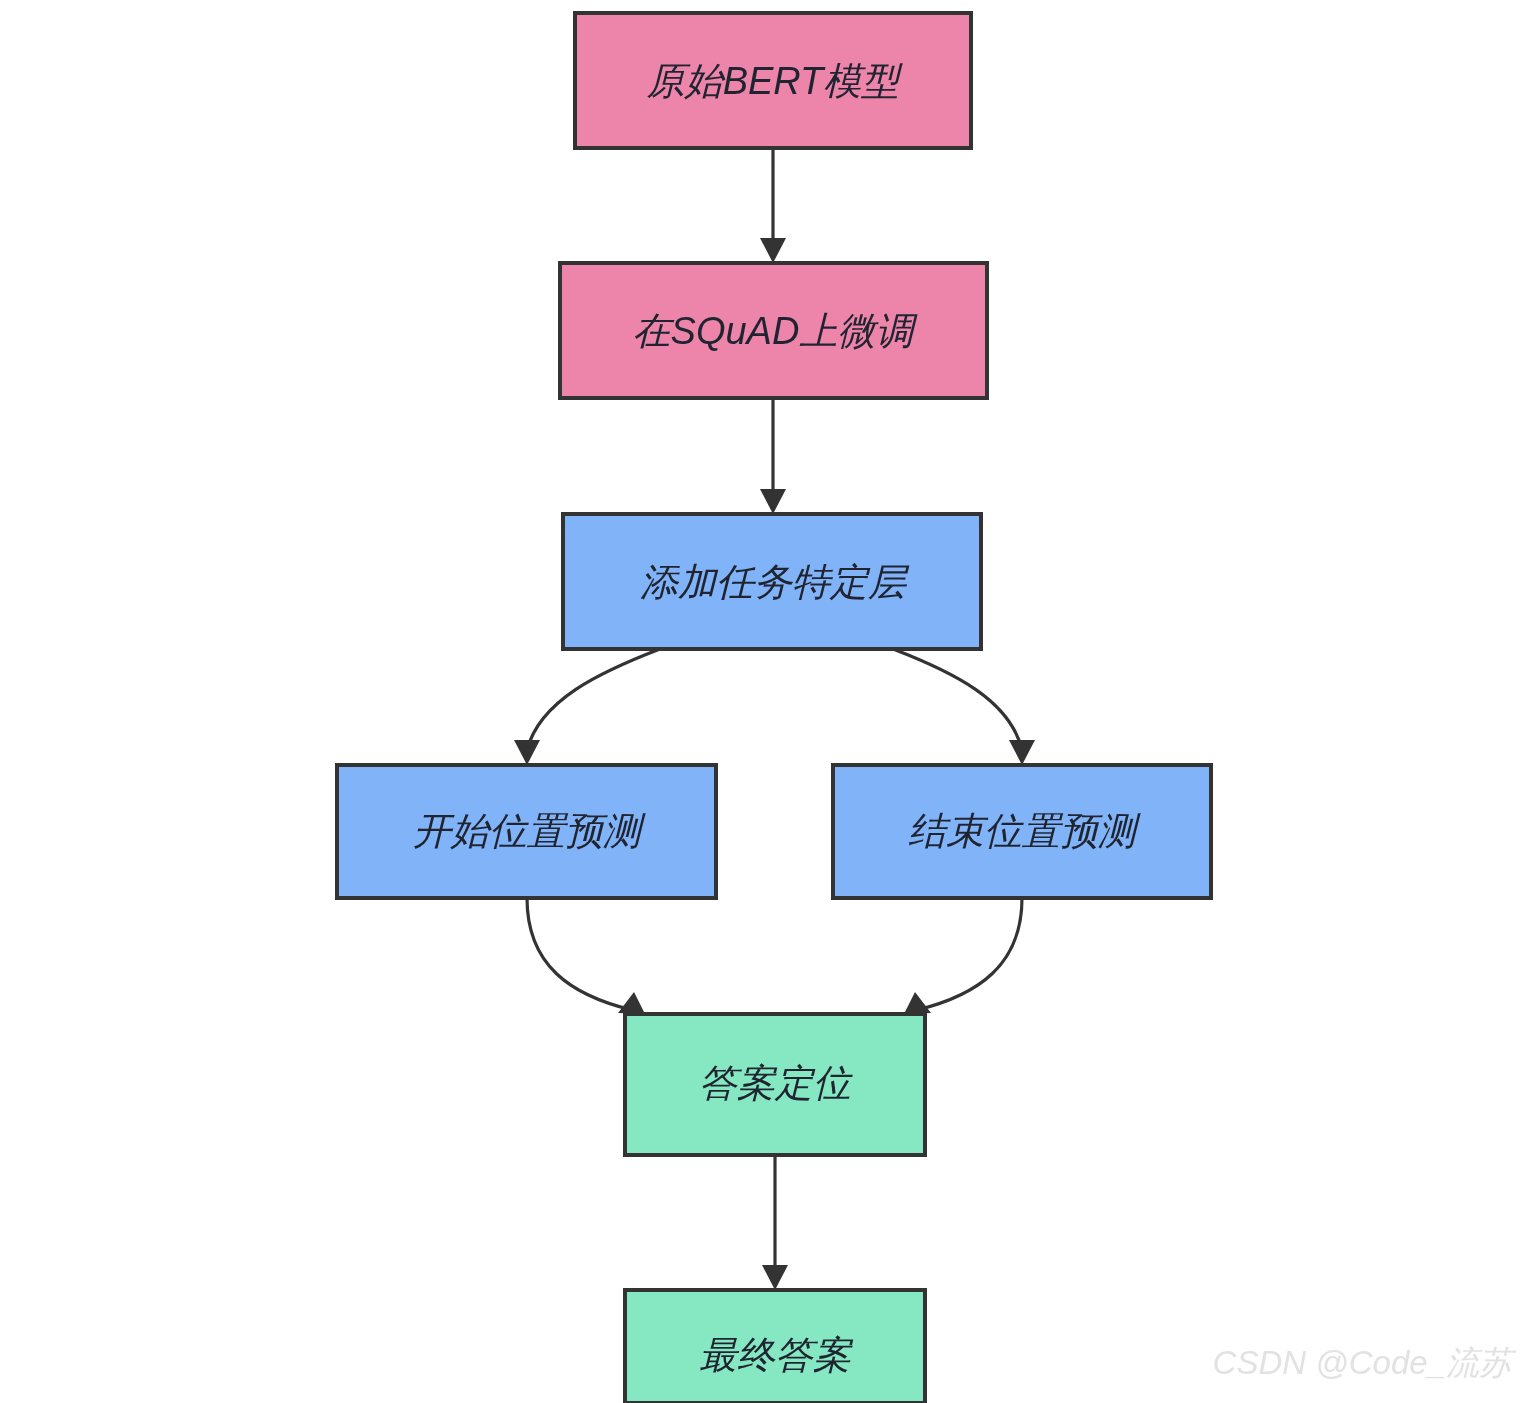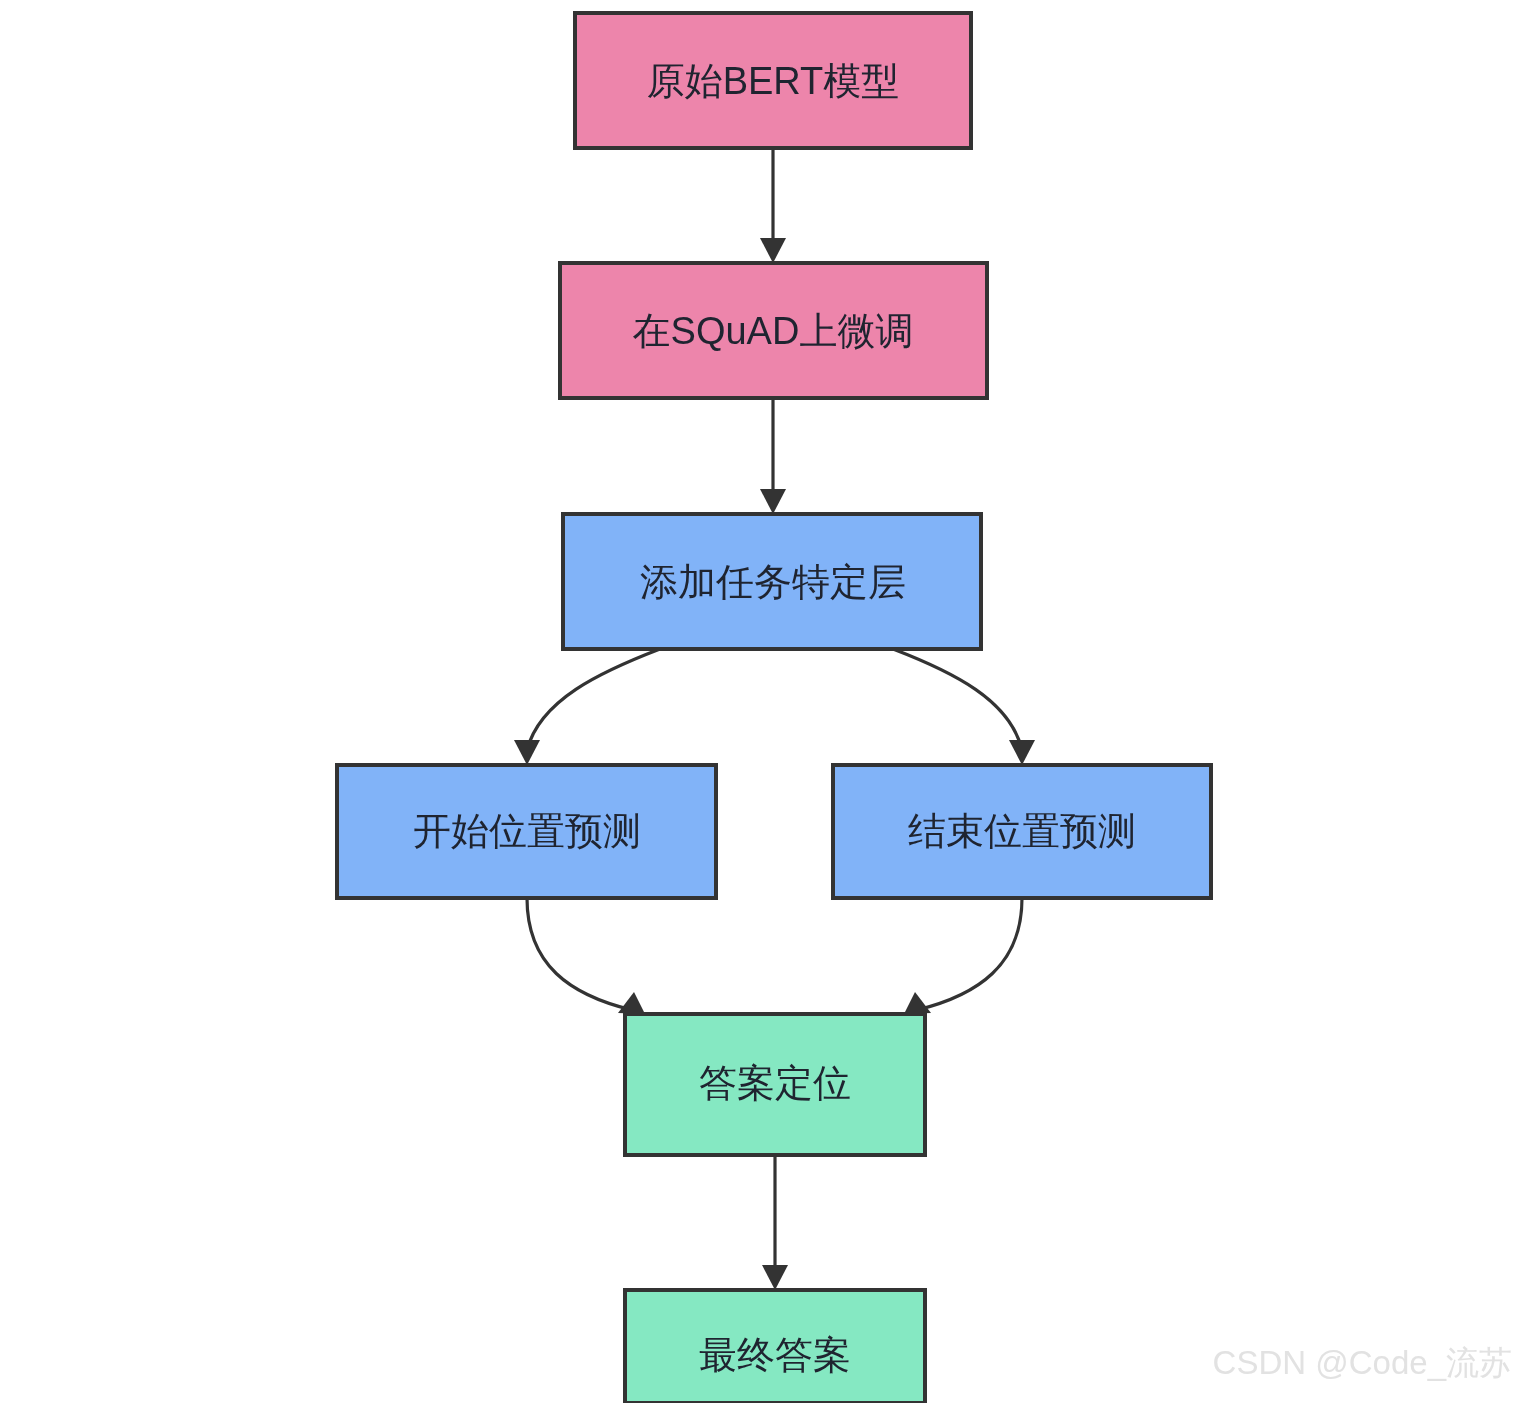--- a/index.html
+++ b/index.html
@@ -13,20 +13,21 @@
     position: relative;
     overflow: hidden;
     font-family: "Liberation Sans", "DejaVu Sans", sans-serif;
   }
   #flow-root {
     position: absolute;
     left: 0;
     top: 0;
     width: 1529px;
     height: 1403px;
+    font-style: italic;
   }
   svg.flow-canvas {
     display: block;
     width: 1529px;
     height: 1403px;
   }
   .node-rect {
     stroke: #333333;
     stroke-width: 4;
   }

